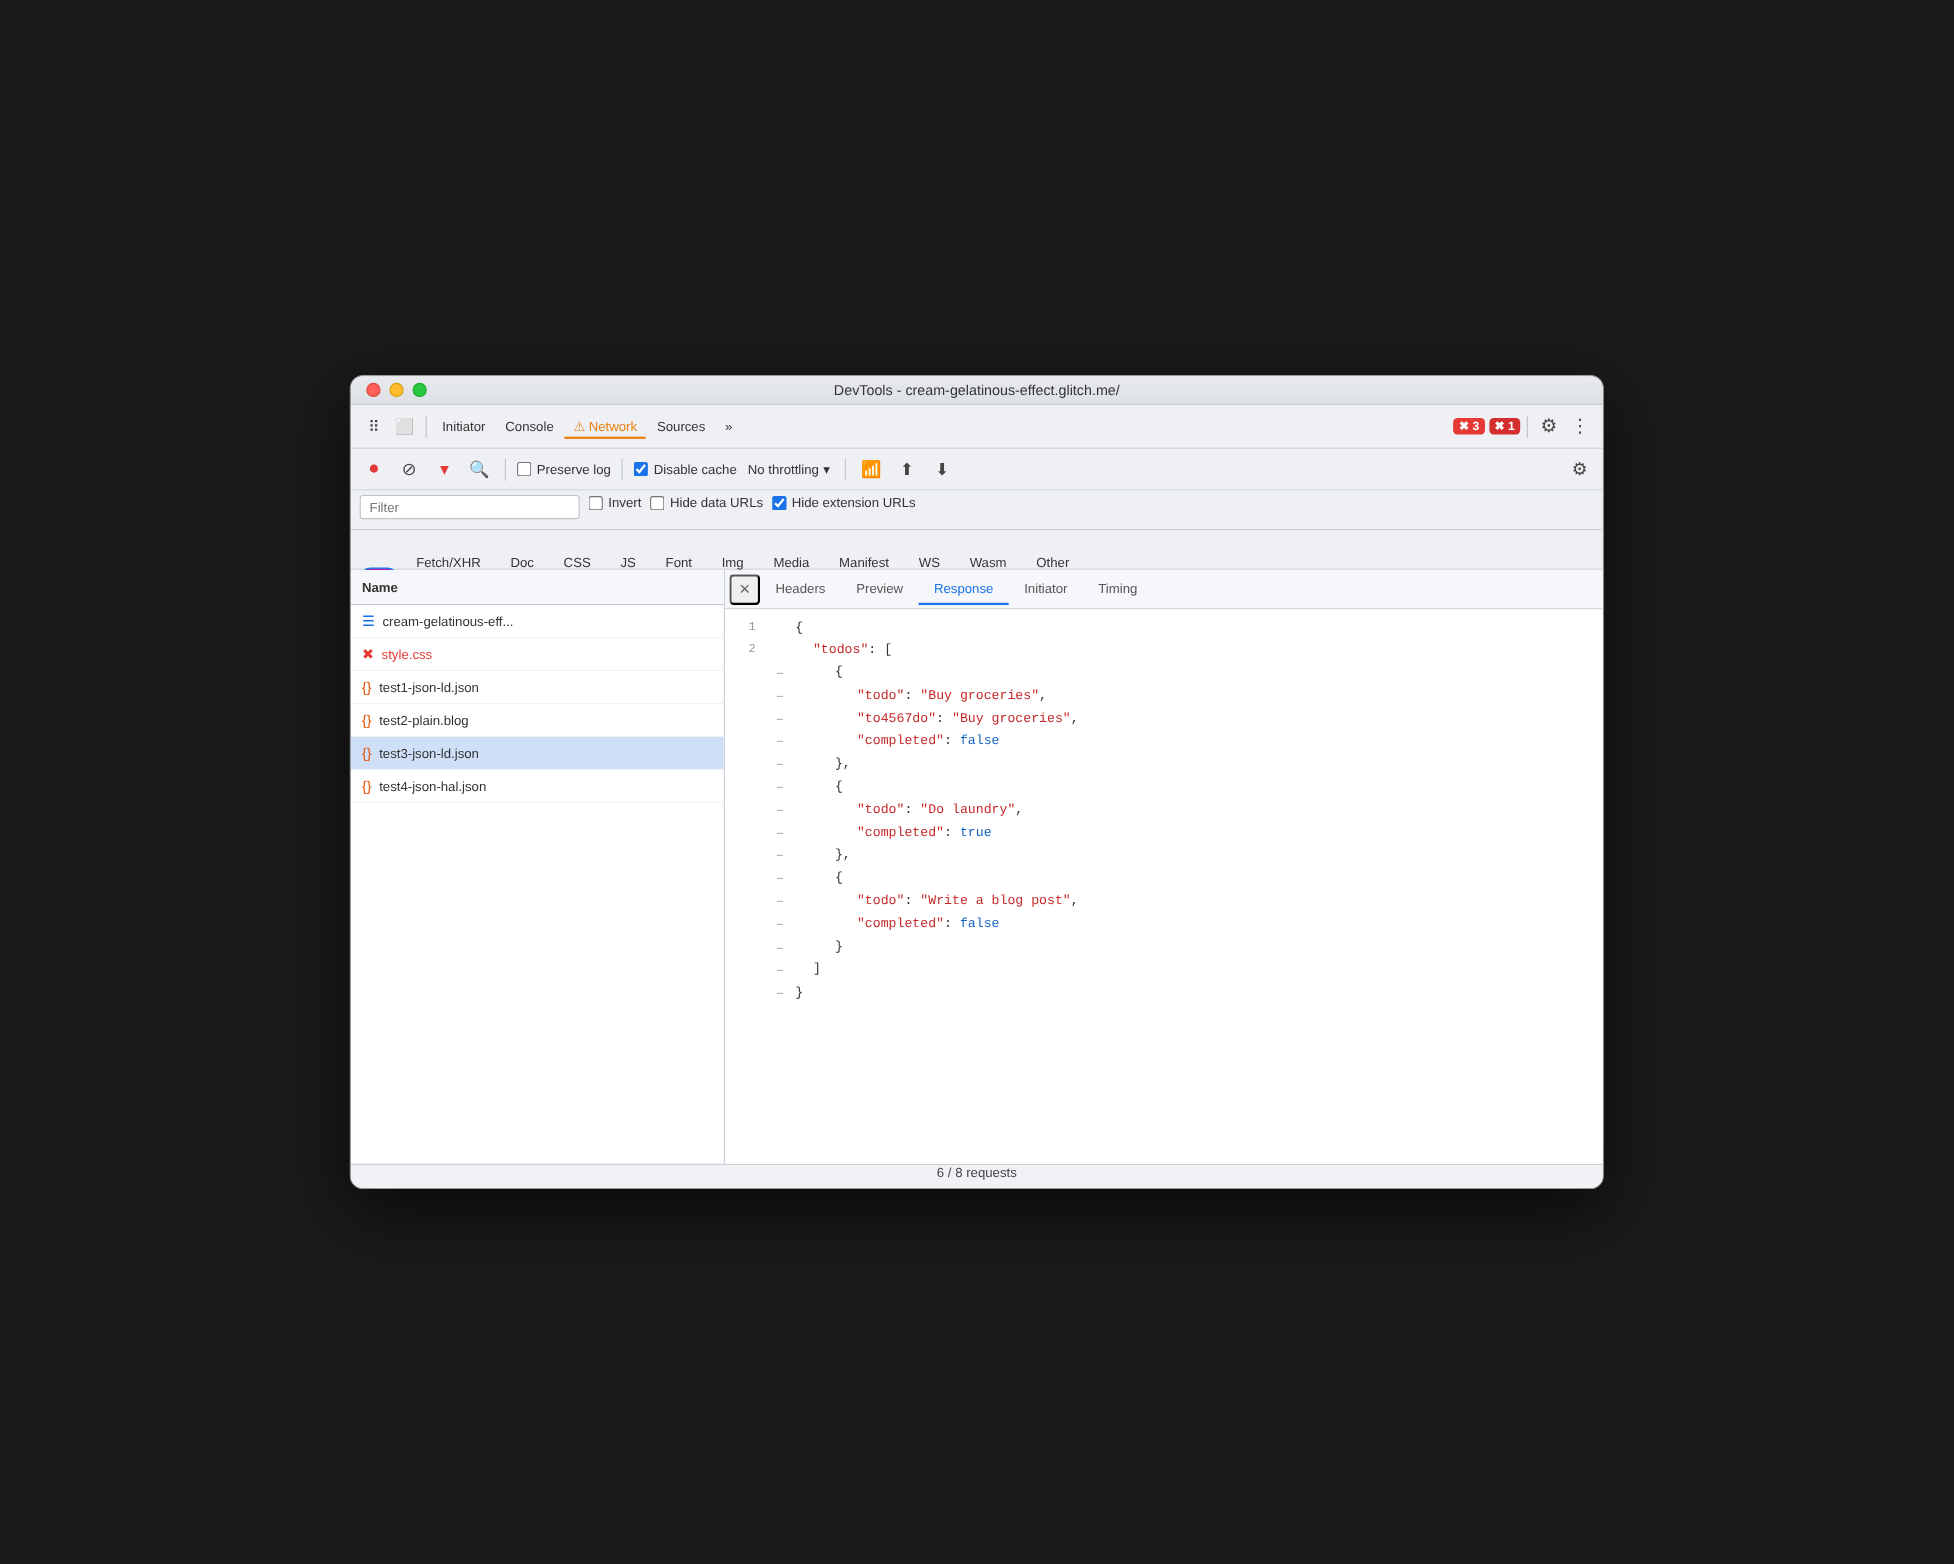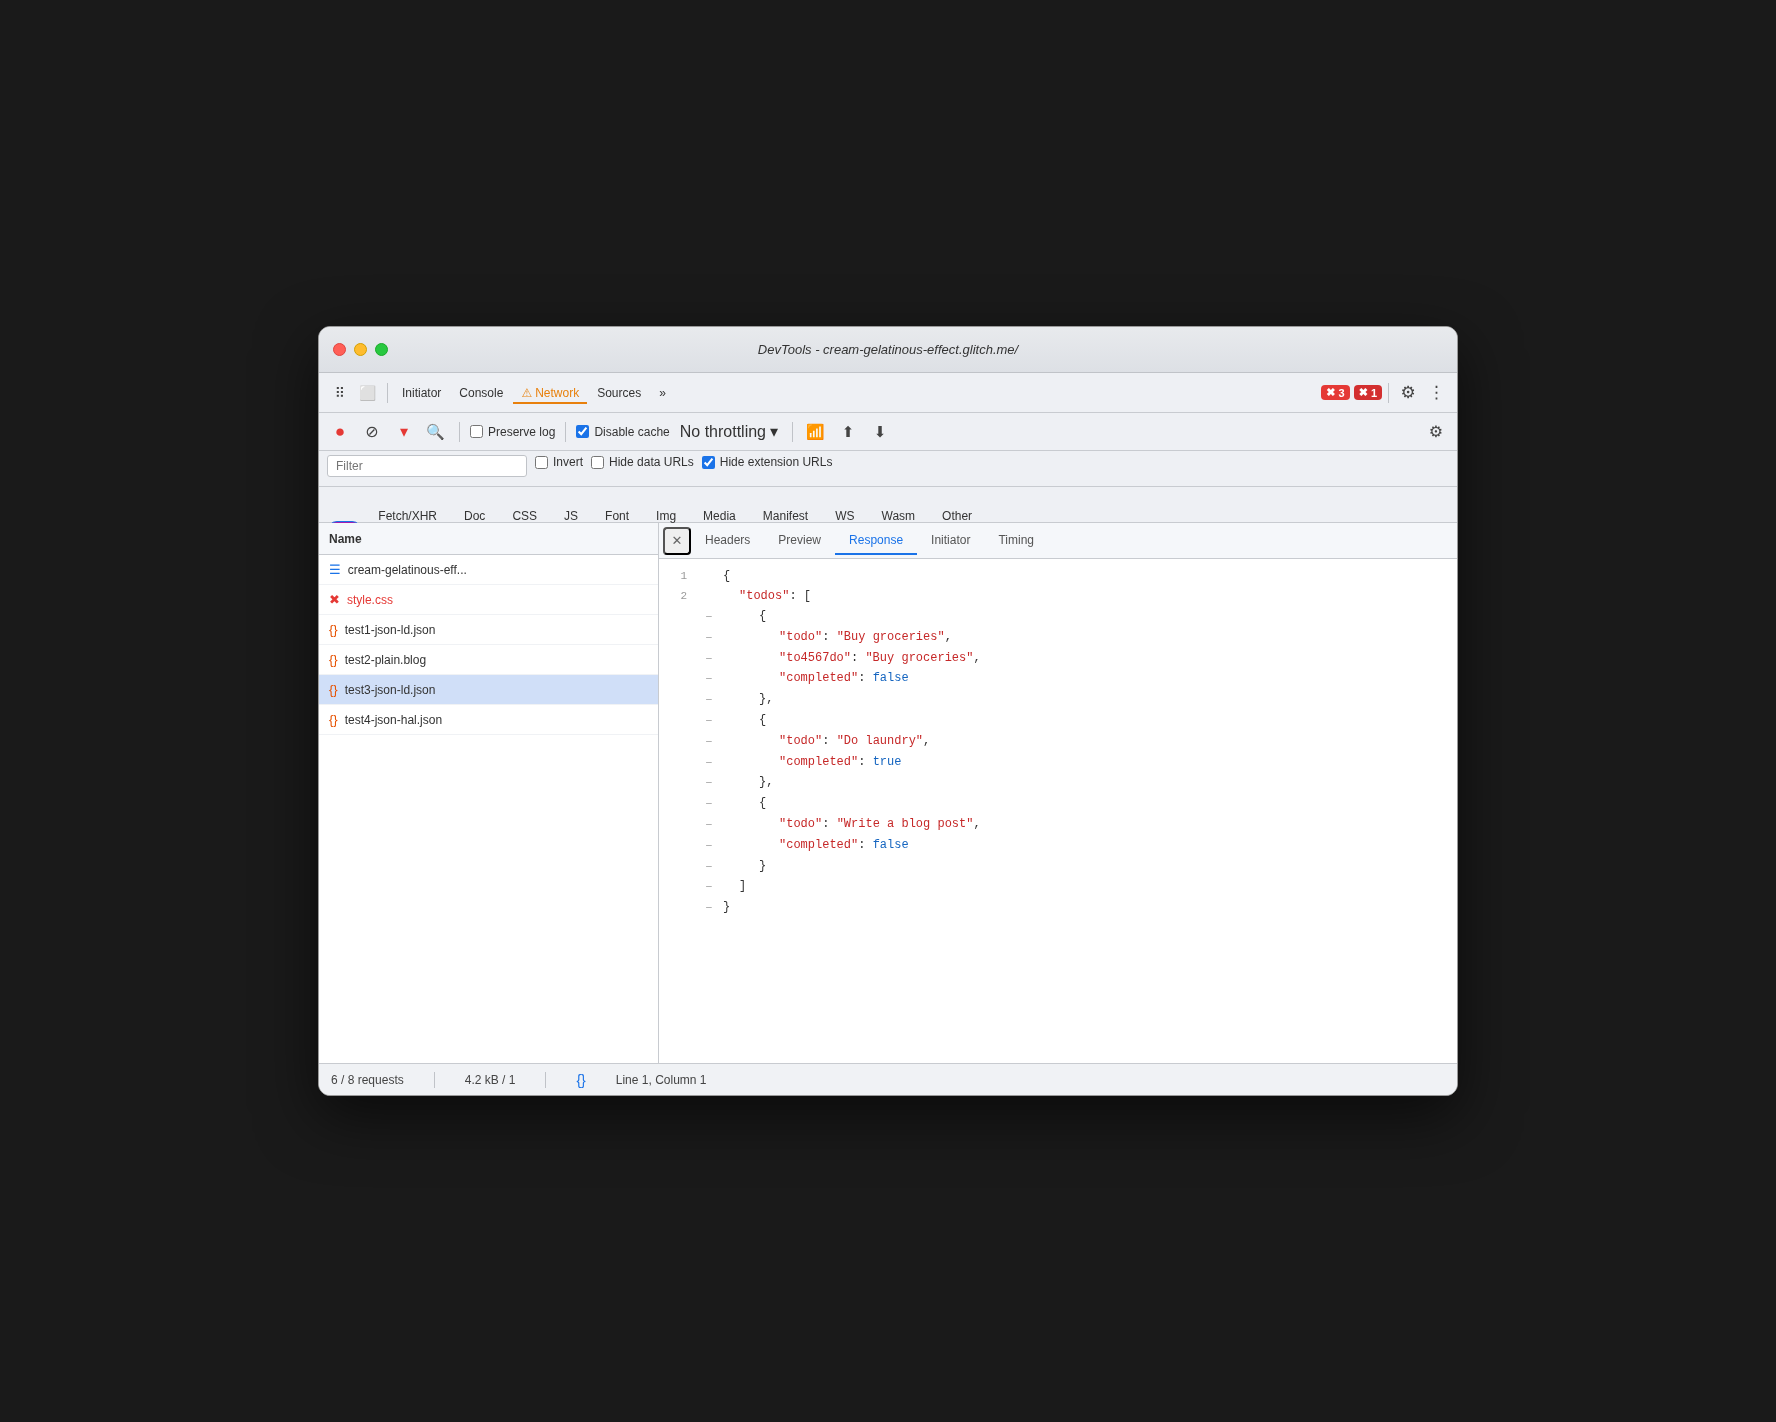--- a/index.html
+++ b/index.html
@@ -14,27 +14,26 @@
     .window {
       width: 1140px;
       background: #f0f2f5;
       border-radius: 12px;
       box-shadow: 0 20px 60px rgba(0,0,0,0.6);
       overflow: hidden;
       border: 1px solid #999;
     }
     .titlebar {
       background: linear-gradient(180deg, #e8eaed 0%, #dde0e5 100%);
-      height: 46px;
+      height: 26px;
       display: flex;
       align-items: center;
       justify-content: center;
       position: relative;
       border-bottom: 1px solid #c0c3c8;
-      font-style: italic;
     }
     .traffic-lights {
       position: absolute;
       left: 14px;
       display: flex;
       gap: 8px;
       align-items: center;
     }
     .traffic-light {
       width: 13px;
@@ -143,21 +142,21 @@
     }
     .checkbox-label input[type="checkbox"] {
       width: 13px;
       height: 13px;
       cursor: pointer;
       accent-color: #1a73e8;
     }
     .throttle-select {
       background: none;
       border: none;
-      font-size: 16px;
+      font-size: 12px;
       color: #333;
       cursor: pointer;
       display: flex;
       align-items: flex-end;
       gap: 4px;
       padding: 3px 4px;
       border-radius: 4px;
     }
 
     
@@ -342,27 +341,28 @@
     }
     .json-key { color: #c62828; }
     .json-str { color: #c62828; }
     .json-bool { color: #1565c0; }
     .json-punct { color: #333; }
 
     
     .status-bar {
       background: #f0f2f5;
       border-top: 1px solid #c8cbd0;
-      height: 32px;
+      height: 22px;
       display: flex;
       align-items: center;
       padding: 0 12px;
       gap: 30px;
       font-size: 12px;
       color: #444;
+      flex-direction: column;
     }
     .status-sep {
       width: 1px;
       height: 16px;
       background: #c0c3c8;
     }
     .json-icon {
       color: #1a73e8;
       font-size: 14px;
     }

